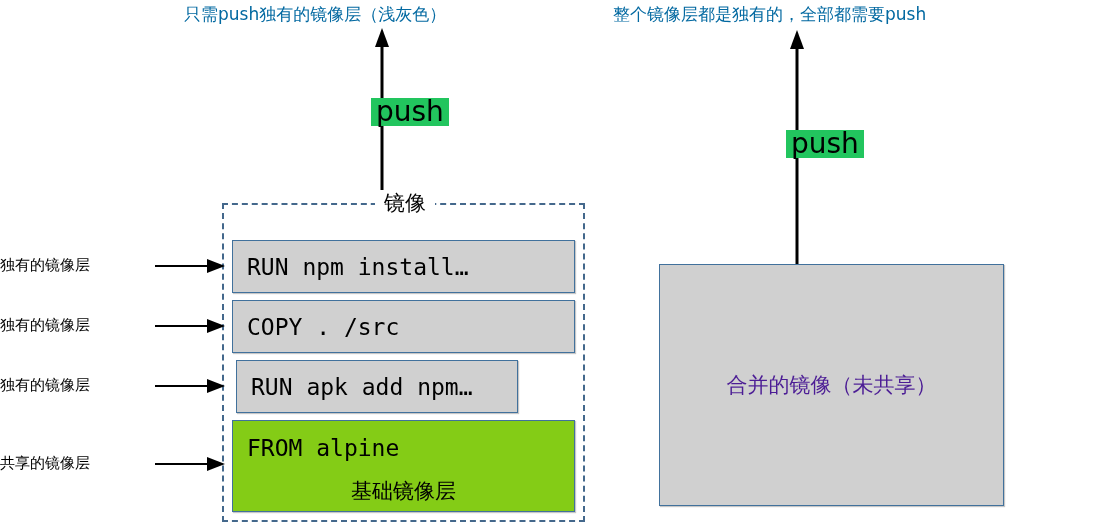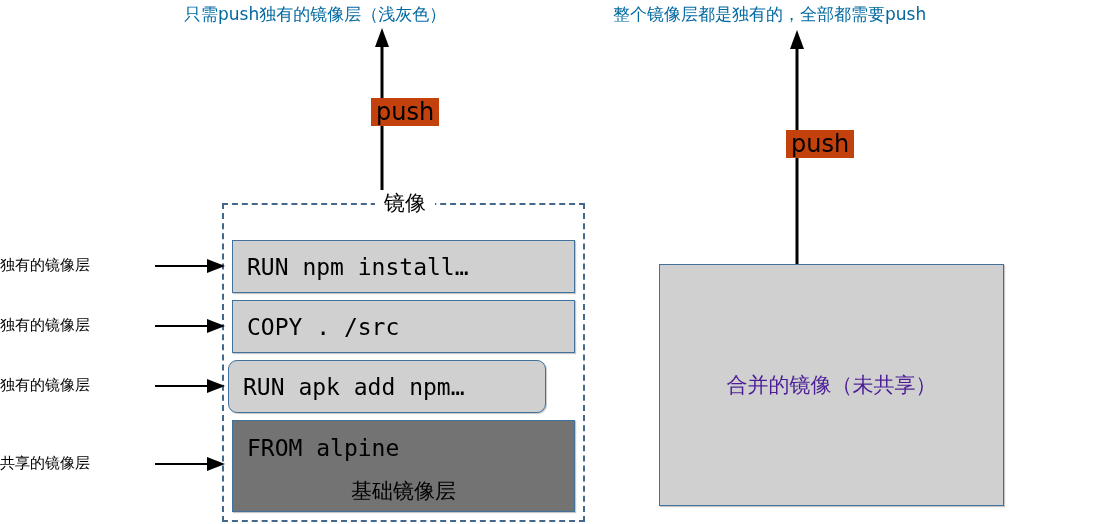--- a/index.html
+++ b/index.html
@@ -30,25 +30,25 @@
     line-height: 26px;
     white-space: nowrap;
     color: #0369a1;
   }
   #caption-left  { left: 184px; top: 1px; }
   #caption-right { left: 613px; top: 1px; }
 
   
   .push-label {
     position: absolute;
-    font-size: 24px;
+    font-size: 28px;
     line-height: 28px;
     white-space: nowrap;
     color: #000;
-    background: #c2410c;
+    background: #22c55e;
     padding: 0 5px;
     text-align: right;
   }
   #push-label-left  { left: 371px; top: 98px; }
   #push-label-right { left: 786px; top: 130px; }
 
   
   .arrow-svg {
     position: absolute;
     overflow: visible;
@@ -81,21 +81,21 @@
 
   
   .layer {
     position: absolute;
     box-sizing: border-box;
     border: 1px solid #41719c;
     box-shadow: 1px 1px 1px rgba(0,0,0,0.22);
     font-family: "DejaVu Sans Mono", "Liberation Mono", monospace;
   }
   .layer.gray { background: #d0d0d0; }
-  .layer.blue { background: #737373; }
+  .layer.blue { background: #84cc16; }
 
   .layer-cmd {
     position: absolute;
     left: 14px;
     font-size: 23px;
     line-height: 27px;
     white-space: nowrap;
     color: #000;
   }
   .layer.gray .layer-cmd { top: 50%; transform: translateY(-50%); }
@@ -108,21 +108,21 @@
     bottom: 7px;
     text-align: center;
     font-size: 21px;
     line-height: 26px;
     font-family: "DejaVu Sans", "Liberation Sans", sans-serif;
     color: #000;
   }
 
   #layer-0 { left: 232px; top: 240px; width: 343px; height: 53px; }
   #layer-1 { left: 232px; top: 300px; width: 343px; height: 53px; }
-  #layer-2 { left: 228px; top: 360px; width: 318px; height: 53px; border-radius: 9px; }
+  #layer-2 { left: 236px; top: 360px; width: 282px; height: 53px; }
   #layer-3 { left: 232px; top: 420px; width: 343px; height: 92px; }
 
   
   .side-label {
     position: absolute;
     left: 0px;
     font-size: 15px;
     line-height: 26px;
     white-space: nowrap;
     color: #000;

